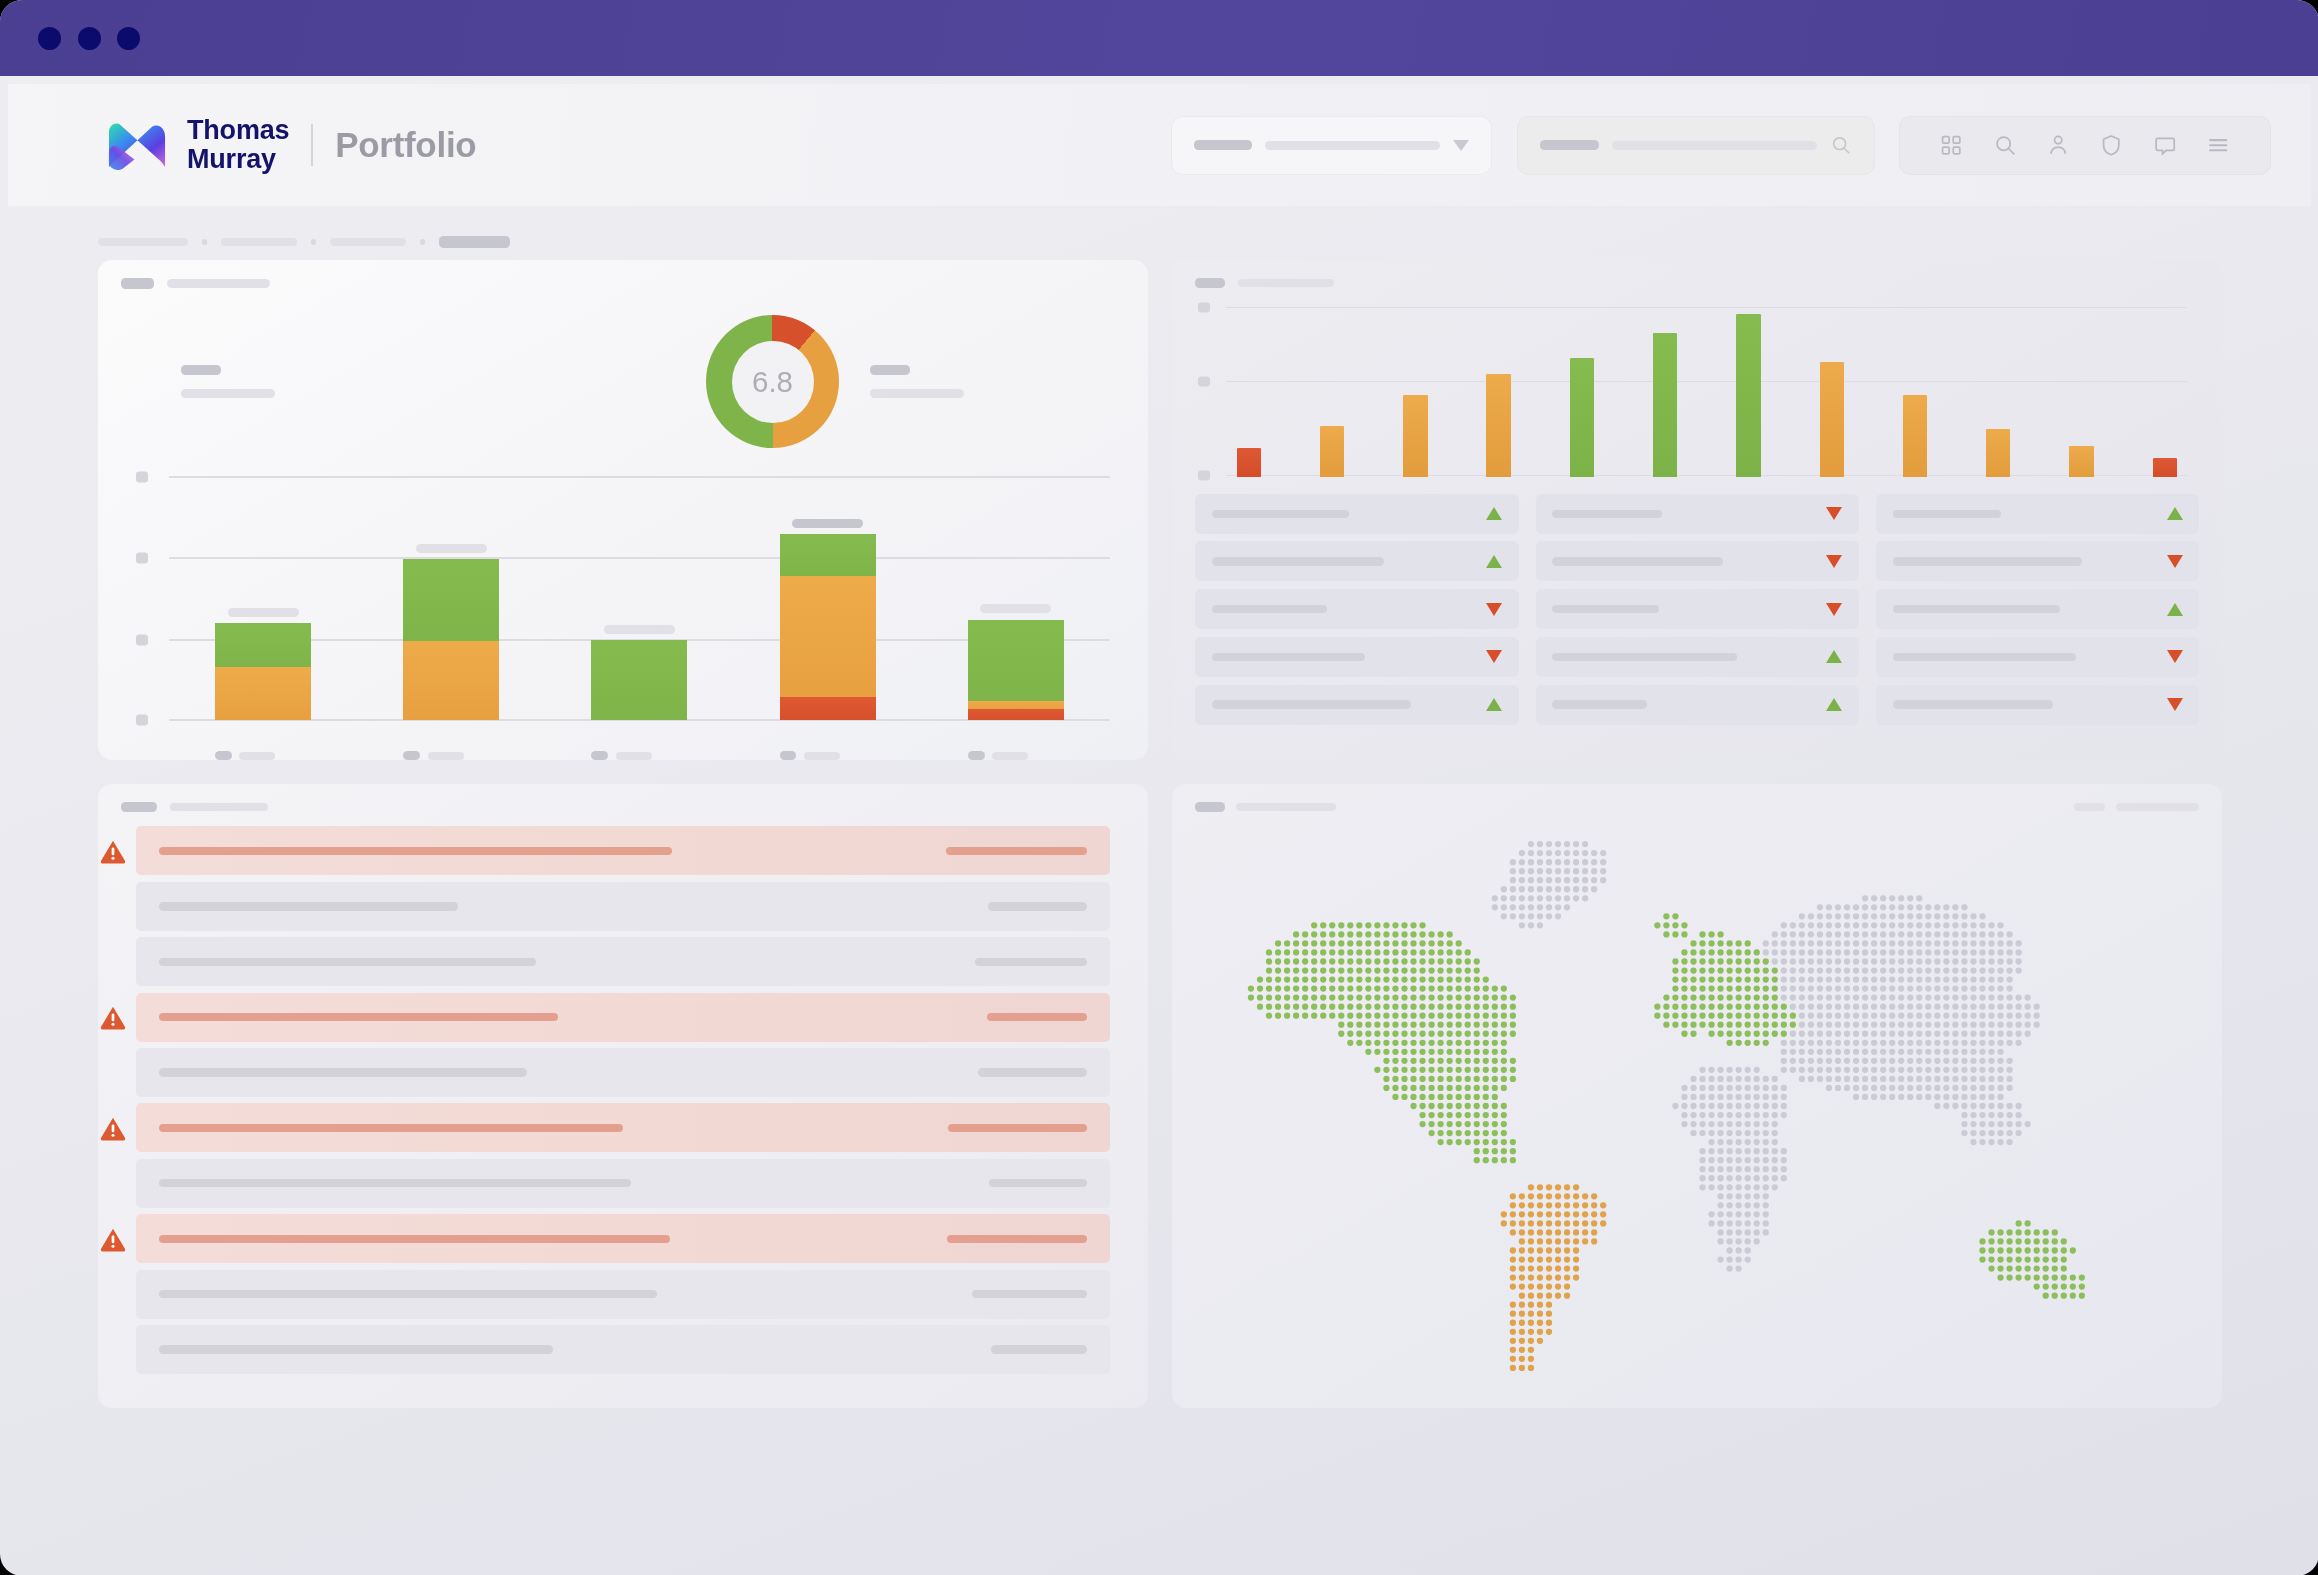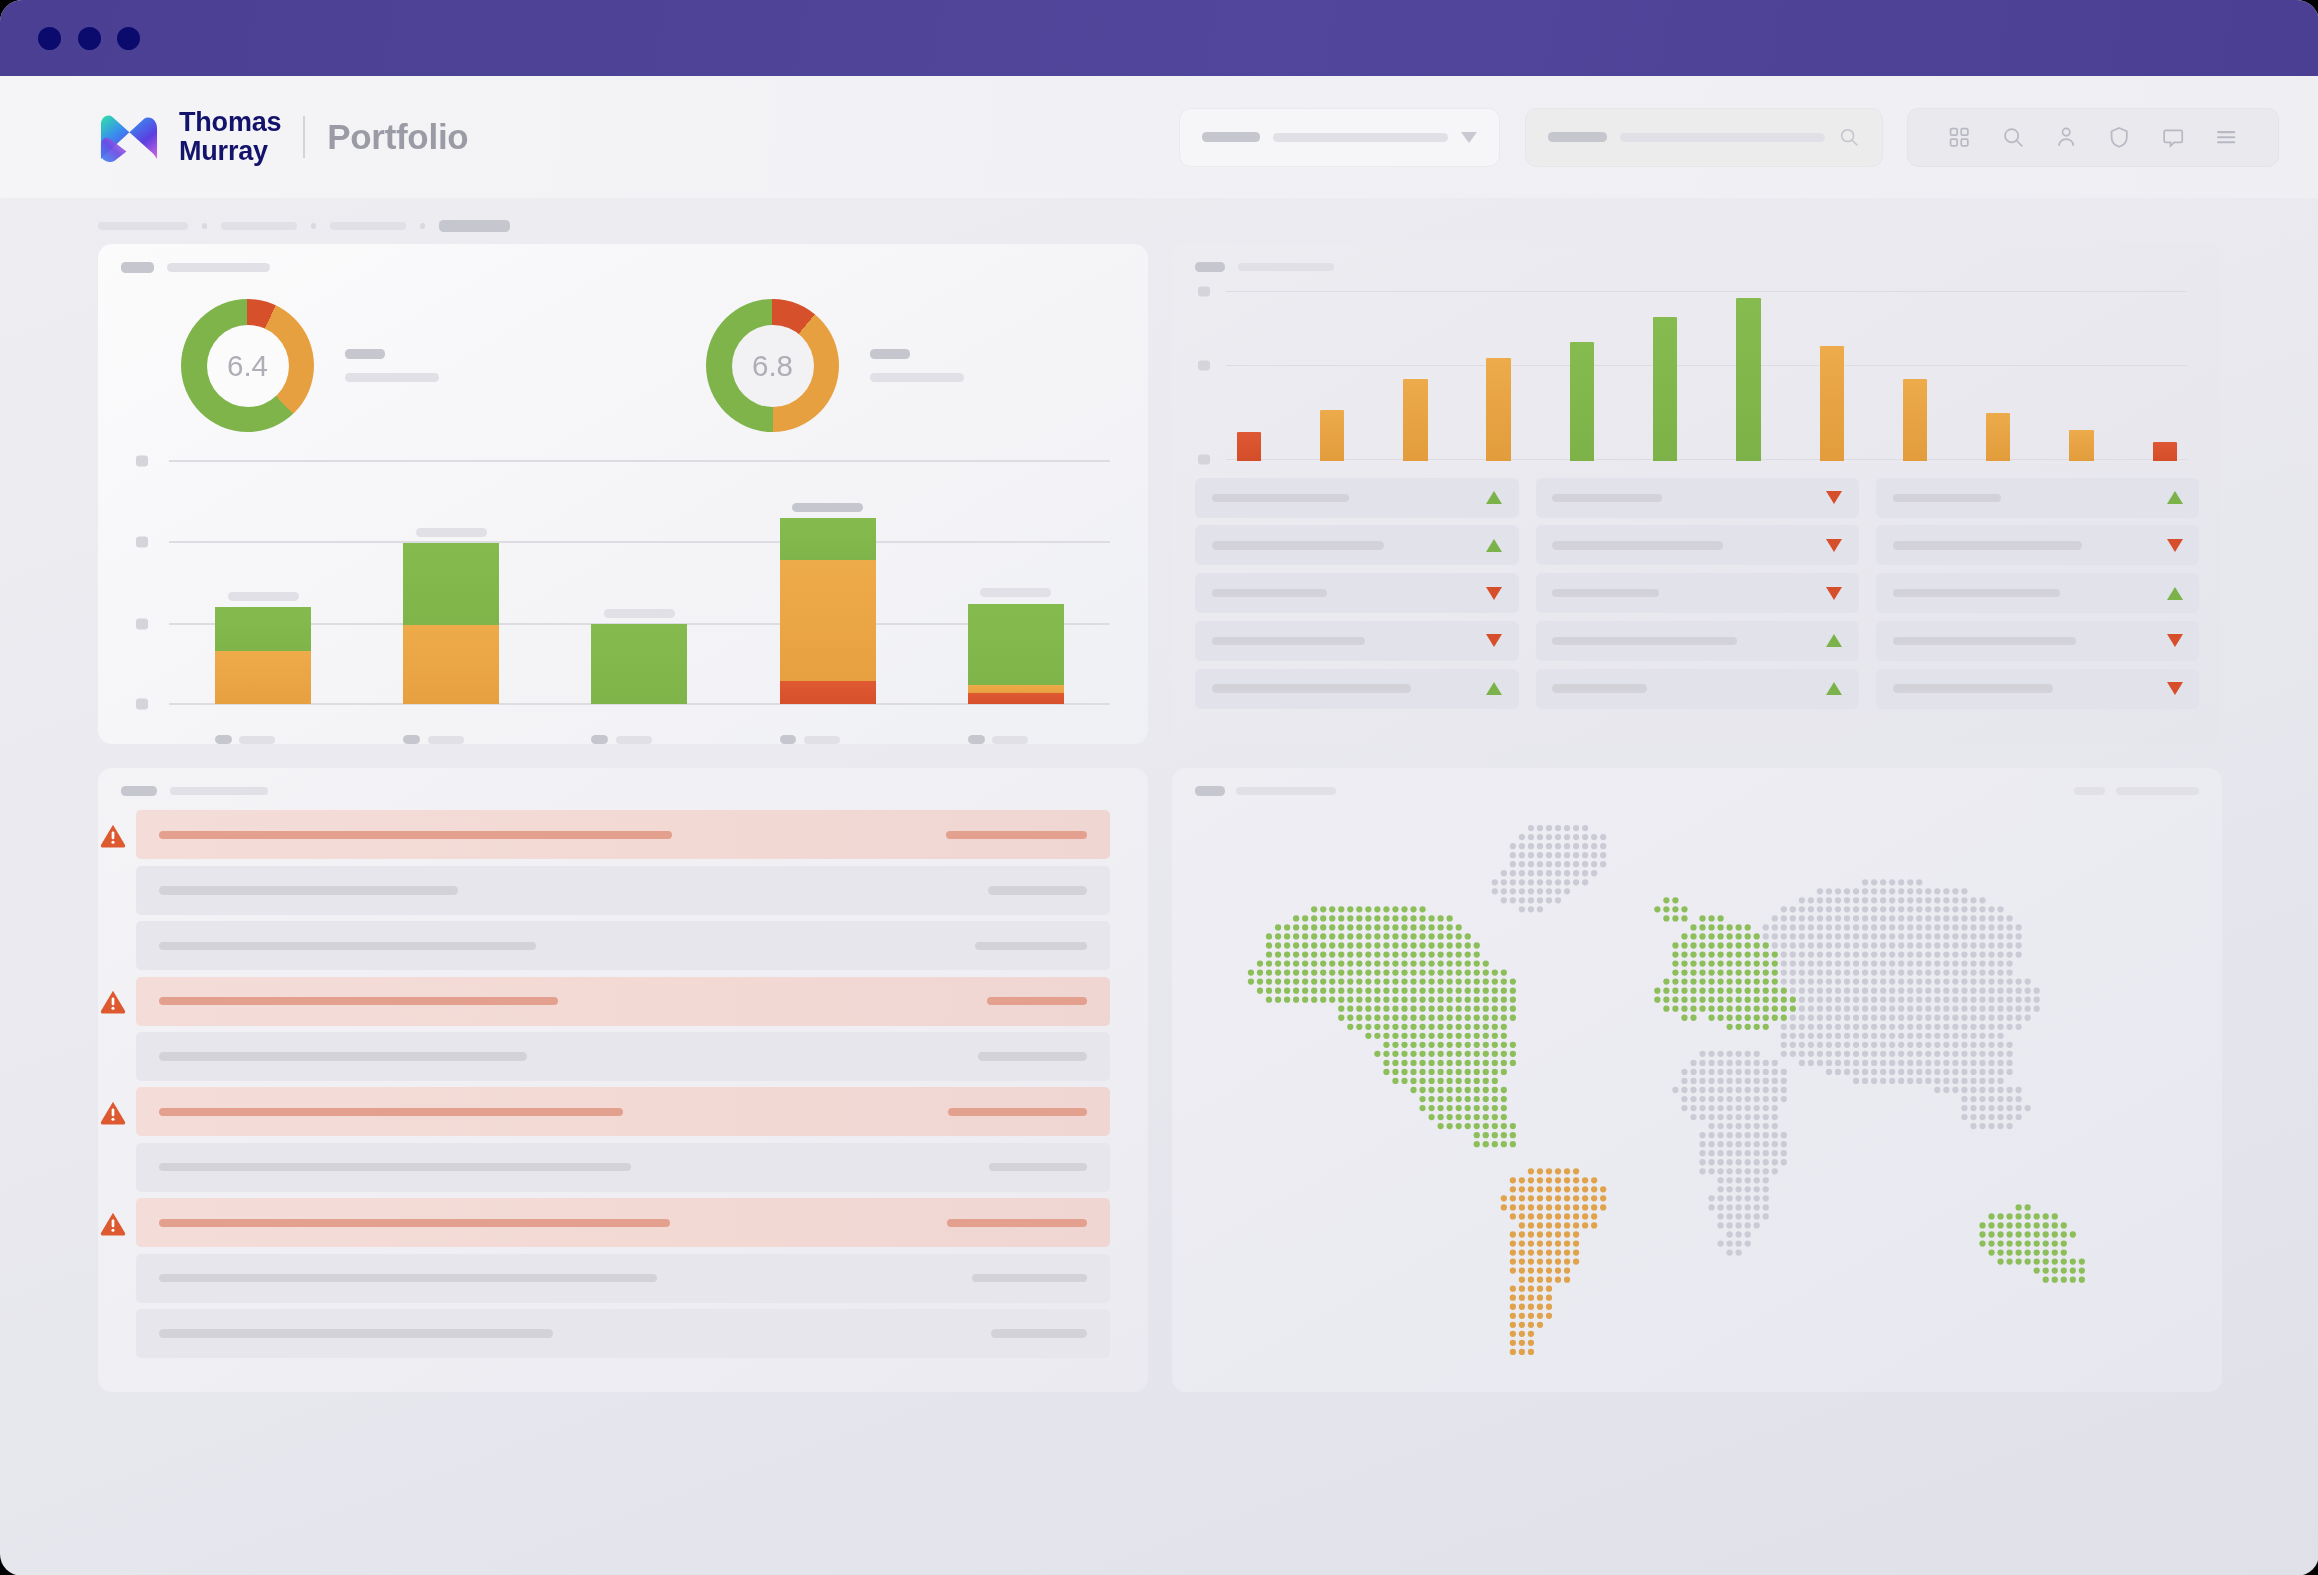--- a/index.html
+++ b/index.html
@@ -43,21 +43,21 @@
   .appbody {
     position: relative;
     height: calc(1576px - 76px);
     padding: 0;
   }
 
   
   .header {
     position: relative;
     height: 122px;
-    margin: 0;
+    margin: 8px;
     display: flex;
     align-items: center;
     padding: 0 40px 0 98px;
     background: linear-gradient(95deg, #f5f5f7 0%, #f1f1f5 50%, #eeeef3 100%);
   }
 
   .brand { display: flex; align-items: center; gap: 19px; }
   .logo-mark { width: 62px; height: 51px; flex: 0 0 auto; }
   .brand-name {
     font-size: 27px;
@@ -453,23 +453,20 @@
 
       <div class="panel panel-a">
         <div class="panel-head">
           <span class="sk sk-dark" style="width:33px;height:11.5px" title=""></span>
           <span class="sk sk-lite" style="width:103px;height:9px" title=""></span>
         </div>
 
         <div class="donut-row">
 
           <div class="donut-block">
-            <div class="donut donut-a" style="background:conic-gradient(from 0deg,#d5502b 0deg 25.2deg,#e7a03f 25.2deg 136.8deg,#7fb44a 136.8deg 360deg)">
-              <div class="donut-hole">6.4</div>
-            </div>
             <div class="donut-labels">
               <span class="sk sk-dark" style="width:40px;height:10.3px" title=""></span>
               <span class="sk sk-lite" style="width:94px;height:9px" title=""></span>
             </div>
           </div>
 
           <div class="donut-block donut-b">
             <div class="donut" style="background:conic-gradient(from 0deg,#d5502b 0deg 39.6deg,#e7a03f 39.6deg 180deg,#7fb44a 180deg 360deg)">
               <div class="donut-hole">6.8</div>
             </div>

